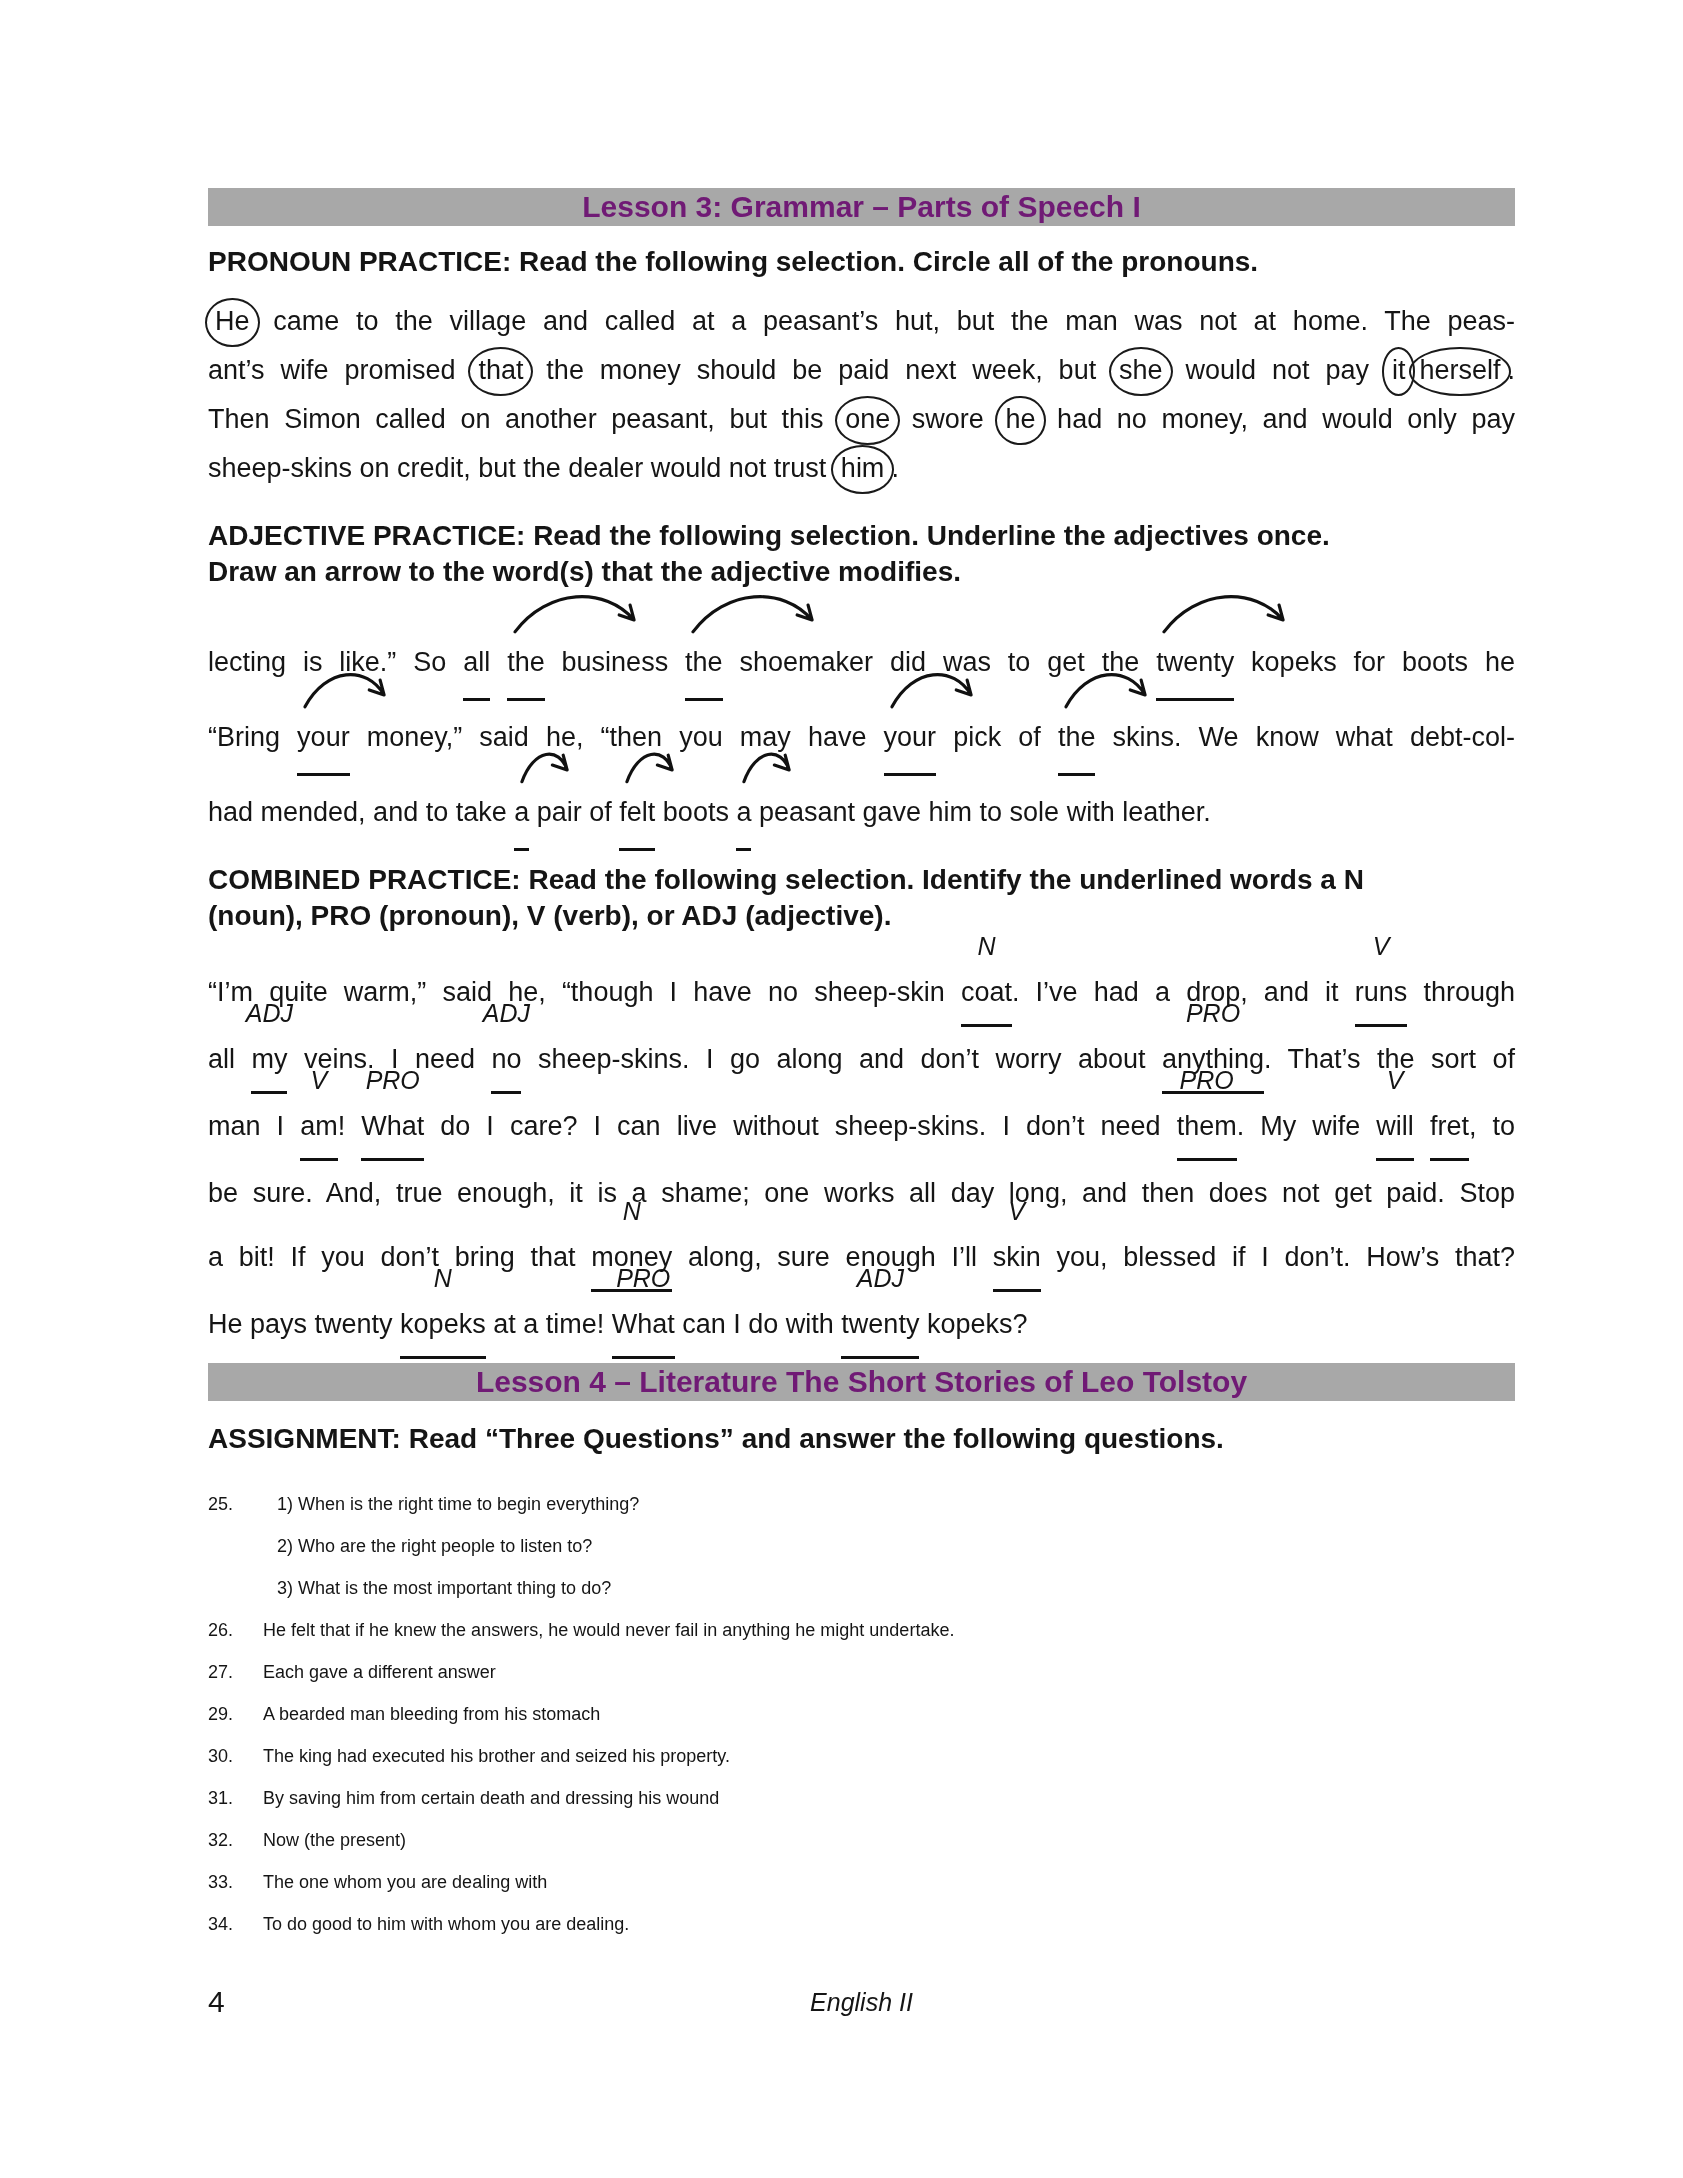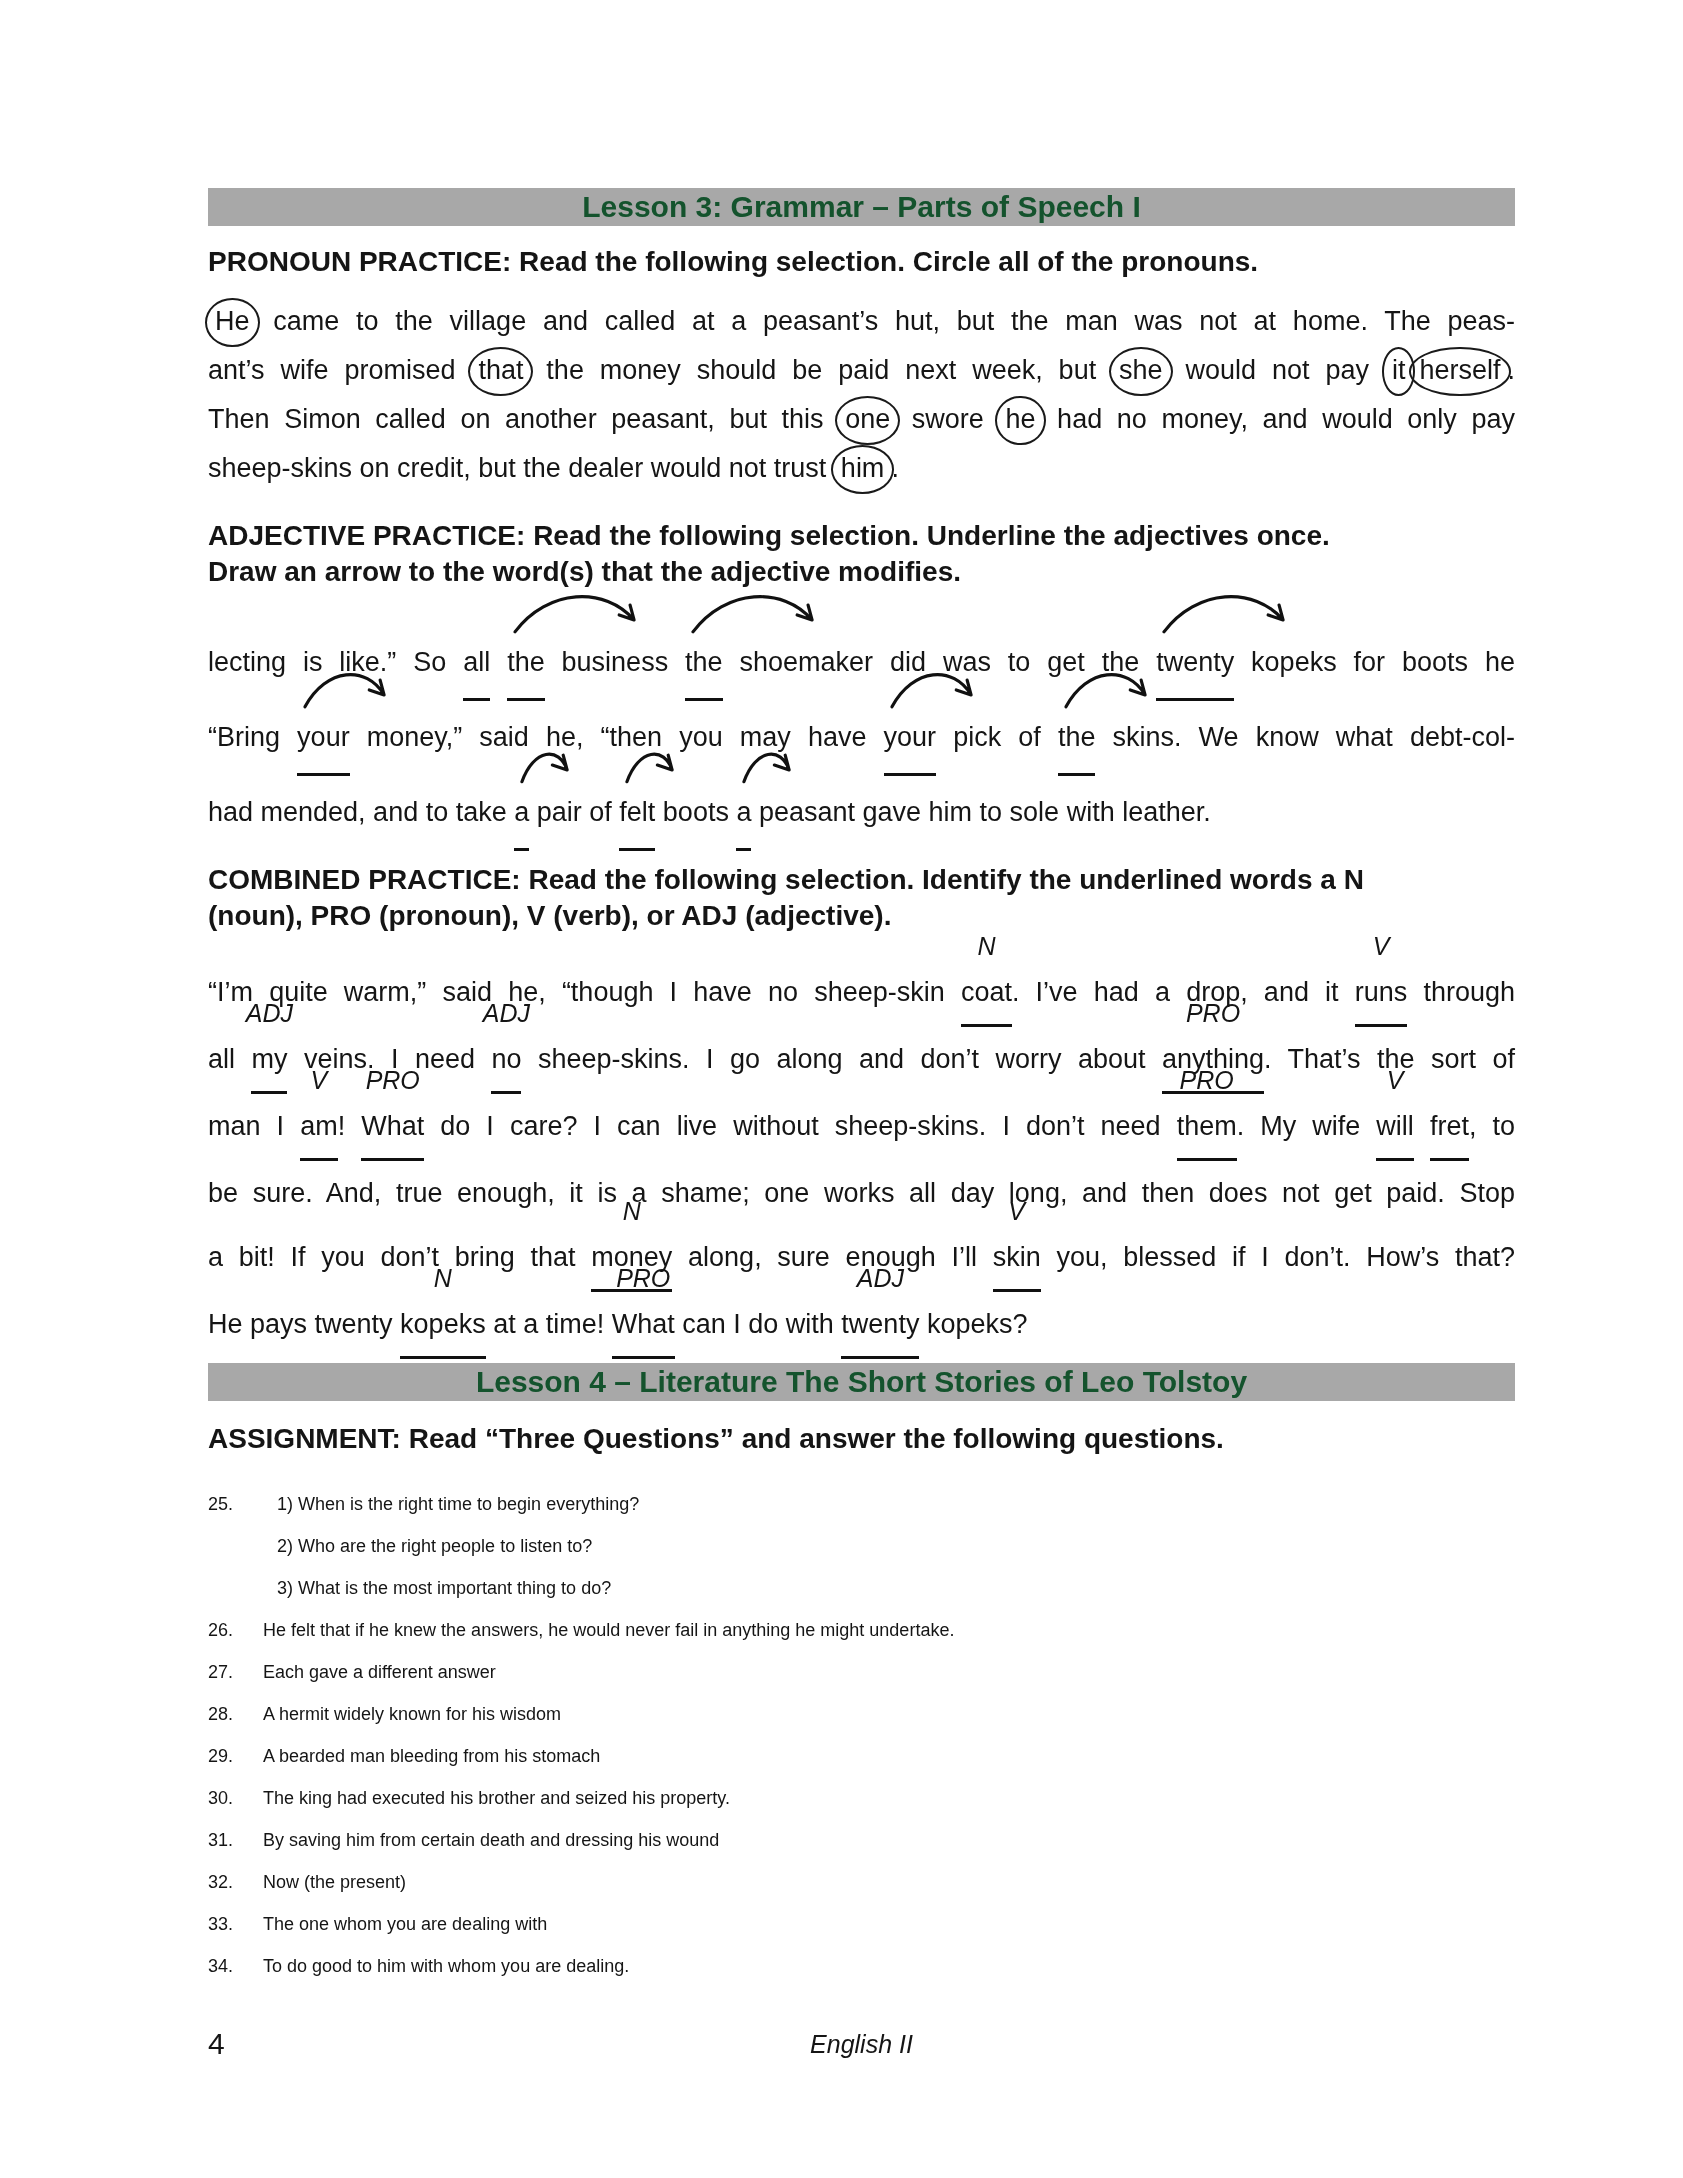--- a/index.html
+++ b/index.html
@@ -5,21 +5,21 @@
   html,body { margin:0; padding:0; background:#e8e8e8; }
   .page {
     position:relative; box-sizing:border-box;
     width:1683px; height:2178px; margin:0 auto;
     background:#ffffff; color:#151515;
     font-family:"Liberation Sans", sans-serif;
     padding:188px 168px 0 208px;
     overflow:hidden;
   }
   .bar {
-    background:#a8a8a8; color:#14532d;
+    background:#a8a8a8; color:#701a75;
     height:38px; line-height:38px;
     font-size:30px; font-weight:bold; text-align:center;
   }
   .bar.second { margin-top:4px; }
   .hd {
     margin:18px 0 0 0; font-weight:bold;
     font-size:28px; line-height:36px;
   }
   .hd.gap { margin-top:24px; }
   
@@ -130,26 +130,20 @@
           <div>He felt that if he knew the answers, he would never fail in anything he might undertake.</div>
         </div>
       </div>
       <div class="q-item">
         <span class="q-num">27.</span>
         <div class="q-body">
           <div>Each gave a different answer</div>
         </div>
       </div>
       <div class="q-item">
-        <span class="q-num">28.</span>
-        <div class="q-body">
-          <div>A hermit widely known for his wisdom</div>
-        </div>
-      </div>
-      <div class="q-item">
         <span class="q-num">29.</span>
         <div class="q-body">
           <div>A bearded man bleeding from his stomach</div>
         </div>
       </div>
       <div class="q-item">
         <span class="q-num">30.</span>
         <div class="q-body">
           <div>The king had executed his brother and seized his property.</div>
         </div>

